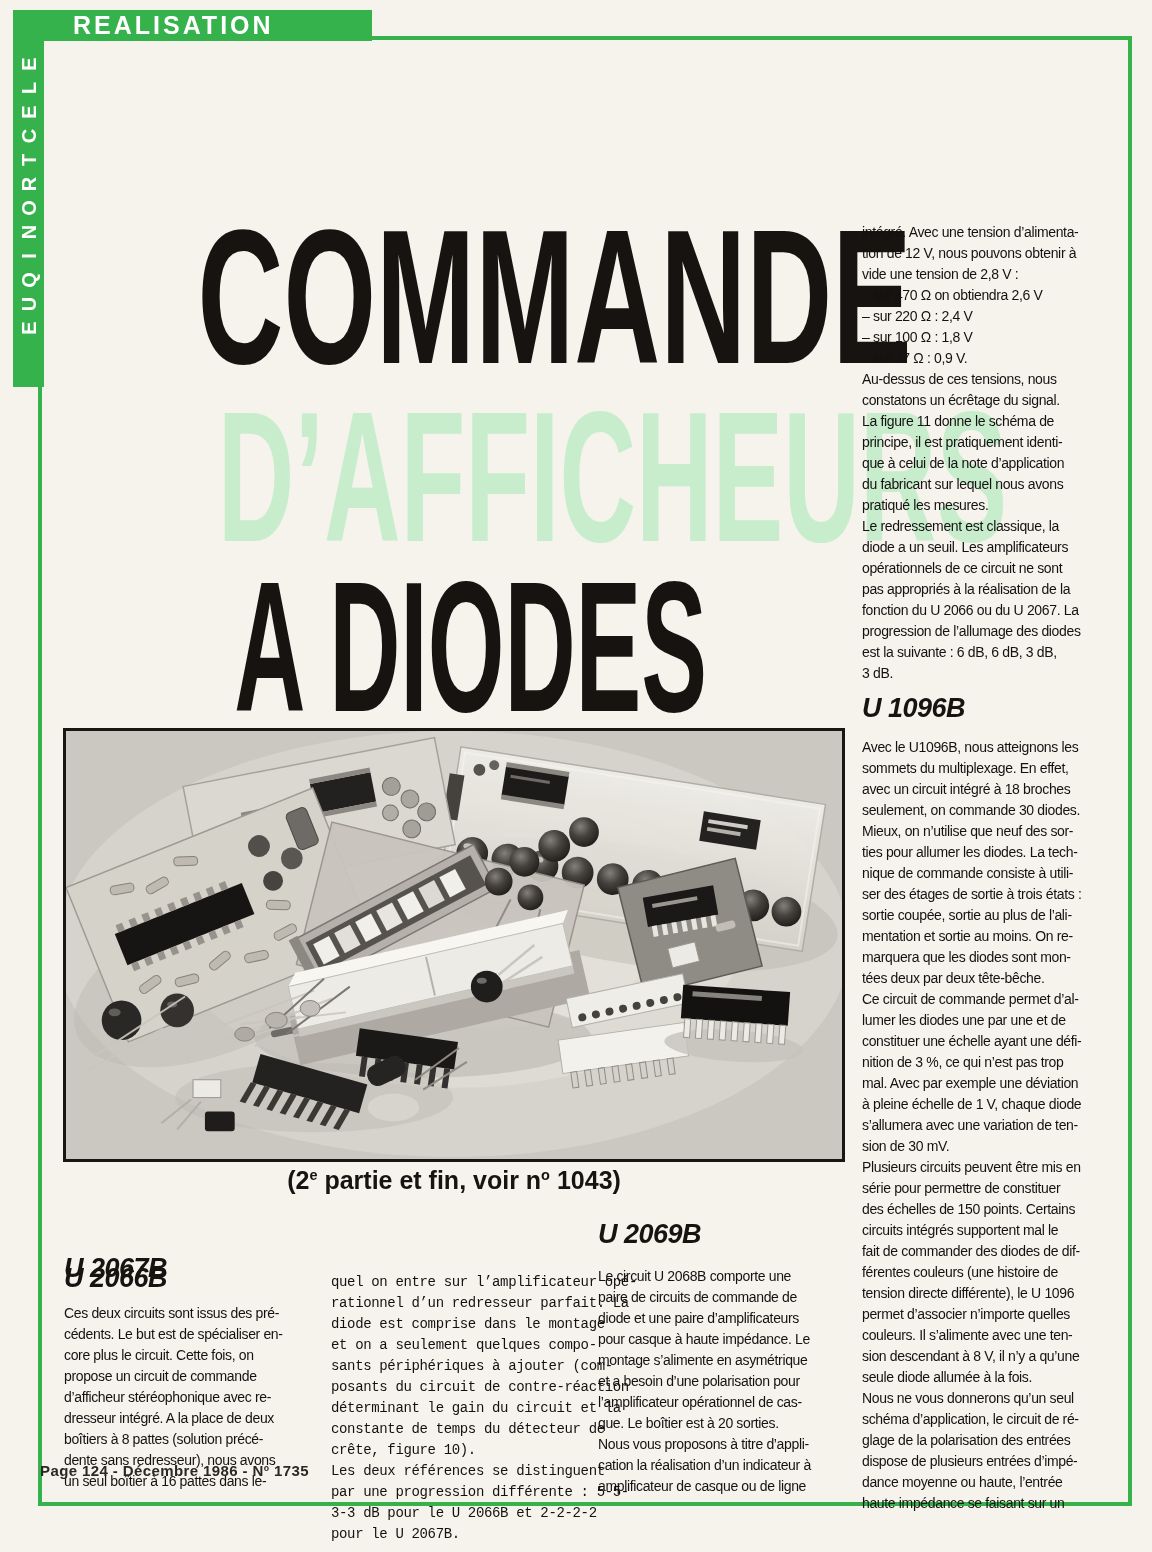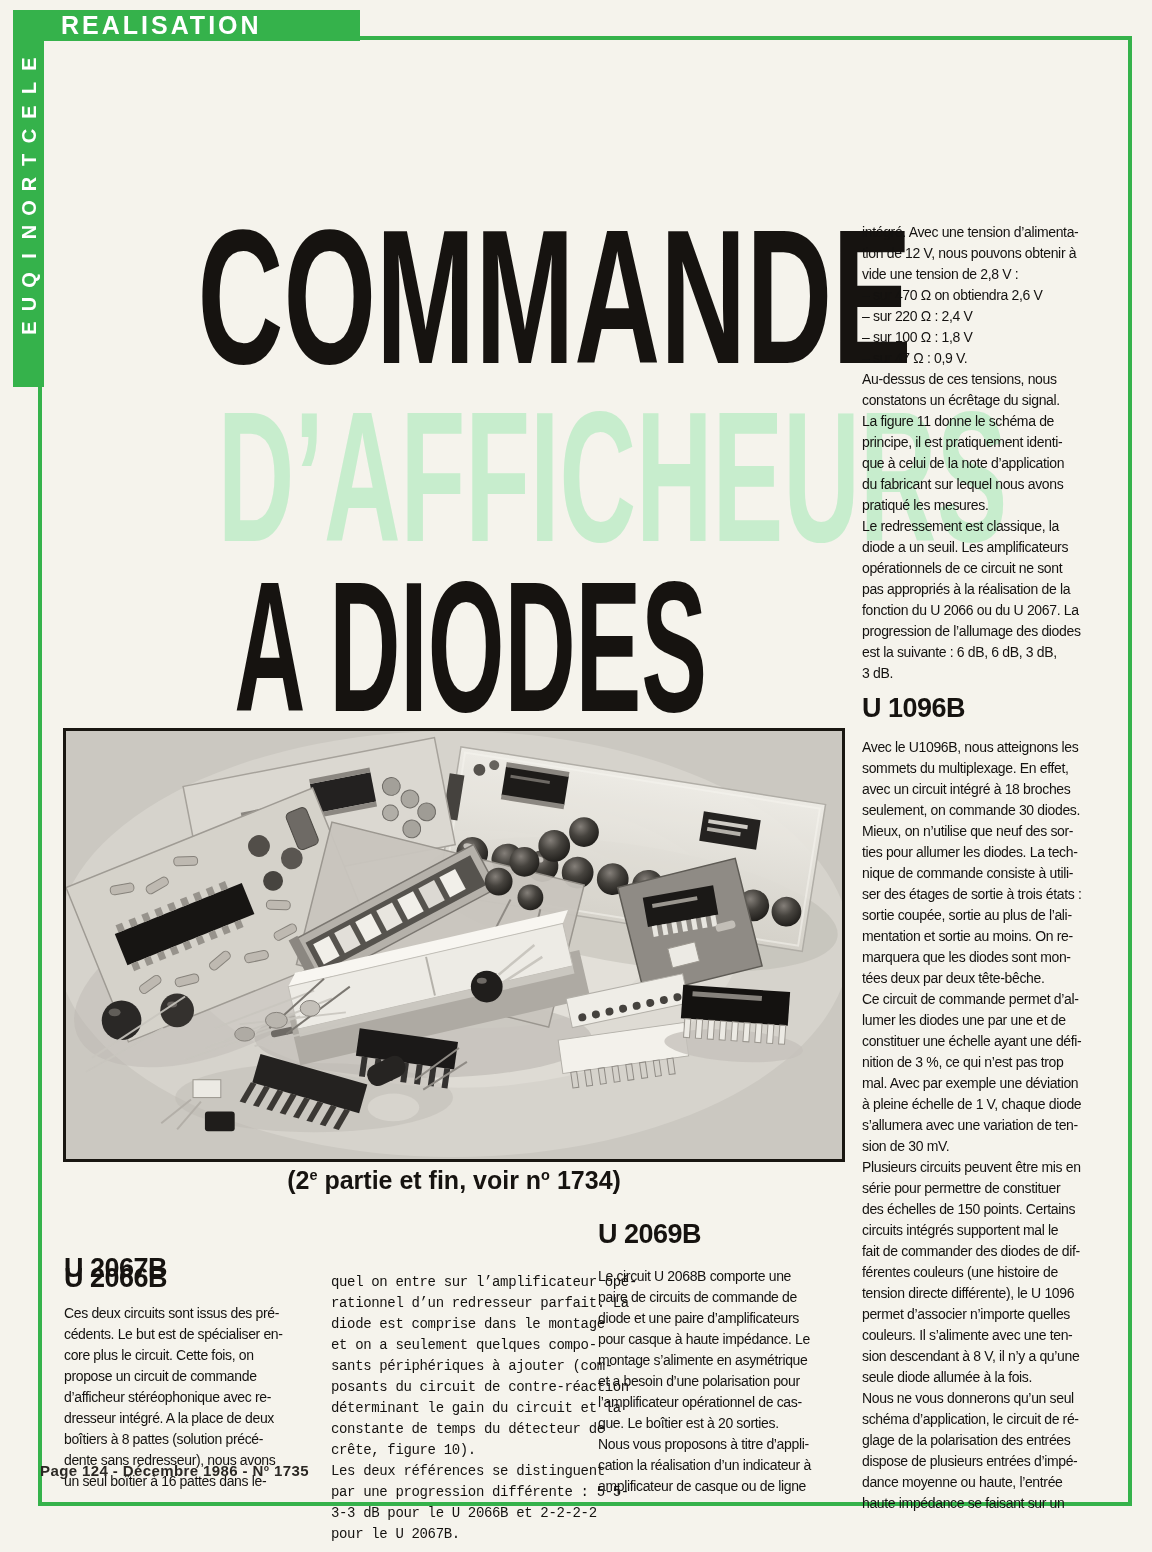--- a/index.html
+++ b/index.html
@@ -11,21 +11,21 @@
   *{margin:0;padding:0;box-sizing:border-box;}
   html,body{width:1152px;height:1552px;}
   body{
     position:relative;
     background:var(--paper);
     font-family:"Liberation Sans","DejaVu Sans",sans-serif;
     color:var(--ink);
     overflow:hidden;
   }
   
-  .kicker-bar{position:absolute;left:13px;top:10px;width:347px;height:31px;background:var(--green);}
+  .kicker-bar{position:absolute;left:25px;top:10px;width:347px;height:31px;background:var(--green);}
   .kicker-bar .kicker-text{
     display:block;padding-left:48px;line-height:30px;color:#fff;
     font-weight:bold;font-size:25px;letter-spacing:3px;white-space:nowrap;
   }
   .rubric-bar{position:absolute;left:13px;top:10px;width:31px;height:377px;background:var(--green);padding-top:42px;}
   .rubric-bar .vch{display:block;width:31px;height:24px;transform:rotate(-90deg);color:#fff;font-weight:bold;font-size:20px;text-align:center;line-height:24px;}
   .line-top{position:absolute;left:360px;top:36px;width:772px;height:4px;background:var(--green);}
   .line-left{position:absolute;left:38px;top:387px;width:4px;height:1119px;background:var(--green);}
   .line-right{position:absolute;left:1128px;top:36px;width:4px;height:1470px;background:var(--green);}
   .line-bottom{position:absolute;left:38px;top:1502px;width:1094px;height:4px;background:var(--green);}
@@ -44,21 +44,21 @@
   }
   .photo svg{display:block;width:100%;height:100%;}
   .caption{
     position:absolute;left:63px;top:1166px;width:782px;text-align:center;
     font-weight:bold;font-size:25px;letter-spacing:0px;
   }
   .caption sup,.footer sup{font-size:58%;vertical-align:9px;}
   .footer sup{vertical-align:5px;}
   
   .col-head{
-    position:absolute;font-weight:bold;font-size:27px;line-height:33px;
+    position:absolute;font-weight:bold;font-style:italic;font-size:27px;line-height:33px;
     letter-spacing:-0.5px;white-space:pre;
   }
   .col-body{
     position:absolute;font-size:14px;line-height:21px;letter-spacing:-0.35px;
     white-space:pre;color:#141210;
   }
   .c1{left:64px;}  .c2{left:331px;}  .c3{left:598px;}  .c4{left:862px;}
   .footer{
     position:absolute;left:40px;top:1450px;font-weight:bold;font-size:15px;
     letter-spacing:.4px;color:#2b2824;white-space:nowrap;margin-top:12px;
@@ -370,21 +370,21 @@
           <rect x="0" y="0" width="40" height="22" rx="10" fill="#262422"></rect>
         </g>
     <g stroke="#8f8b85" stroke-width="2">
           <line x1="352" y1="352" x2="396" y2="320"></line>
           <line x1="360" y1="362" x2="404" y2="334"></line>
         </g>
   </g>
 </svg>
 </div>
 
-<div class="caption"><span>(2</span><sup>e</sup><span> partie et fin, voir n</span><sup>o</sup><span> 1734)</span></div>
+<div class="caption"><span>(2</span><sup>e</sup><span> partie et fin, voir n</span><sup>o</sup><span> 1043)</span></div>
 
 <div class="col-head c1" style="top:1218px;margin-top:44px;">U 2066B</div>
 <div class="col-head c1" style="top:1252px;">U 2067B</div>
 <div class="col-body c1" style="top:1303px;">Ces deux circuits sont issus des pré-
 cédents. Le but est de spécialiser en-
 core plus le circuit. Cette fois, on
 propose un circuit de commande
 d’afficheur stéréophonique avec re-
 dresseur intégré. A la place de deux
 boîtiers à 8 pattes (solution précé-

